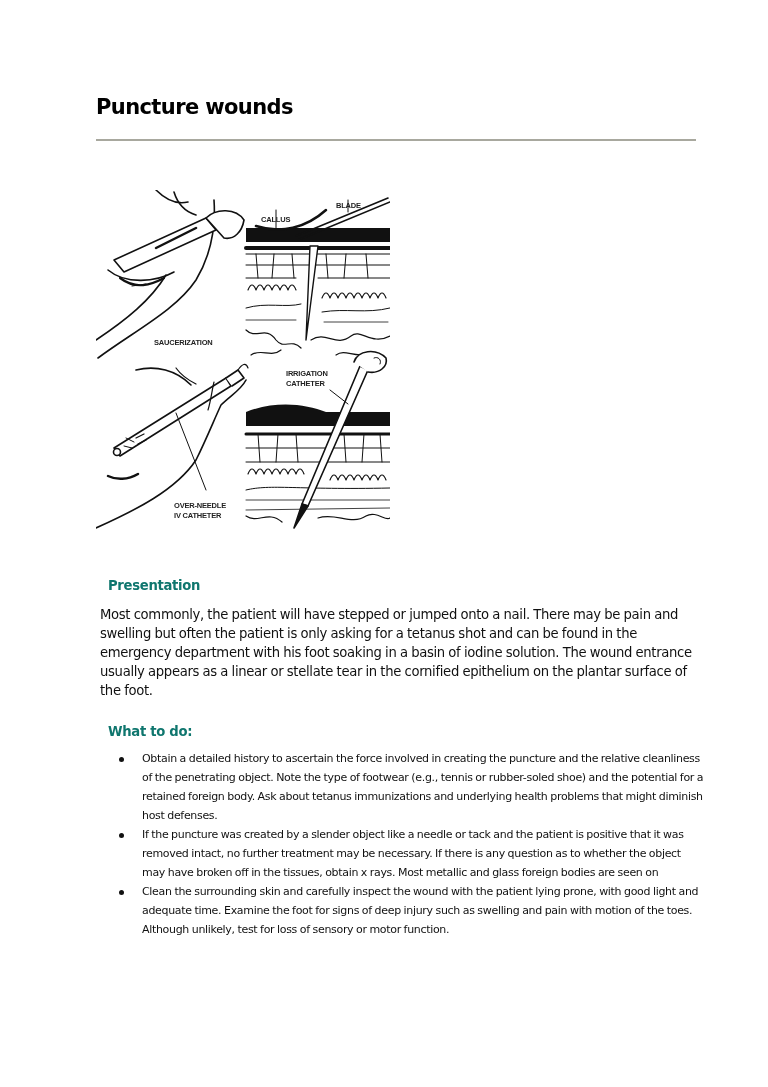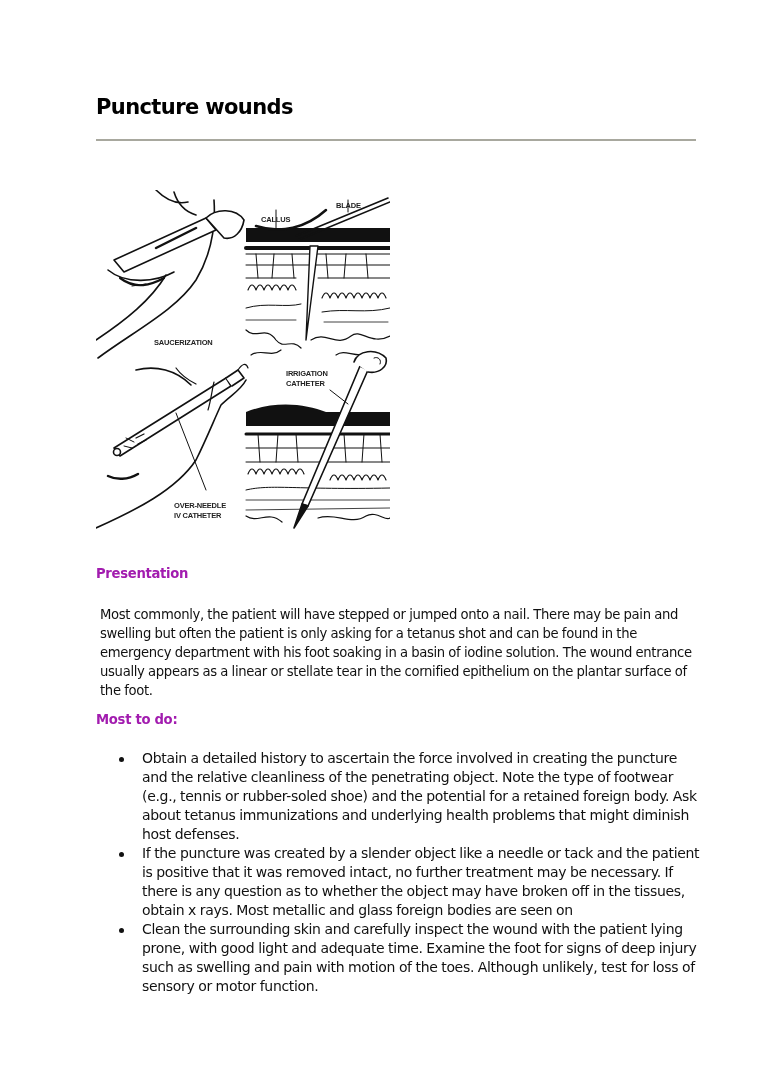--- a/index.html
+++ b/index.html
@@ -44,26 +44,26 @@
     position: absolute;
     left: 92px;
     top: 190px;
     width: 294px;
     height: 342px;
   }
   .figure svg { display: block; }
   .section-heading {
     position: absolute;
     left: 92px;
-    margin: 0;
+    margin: 12px;
     font-family: "DejaVu Sans", sans-serif;
     font-weight: bold;
     font-size: 13.2px;
     letter-spacing: -0.3px;
-    color: #a21caf;
+    color: #0f766e;
     line-height: 18px;
   }
   .h-presentation { top: 565px; }
   .h-whattodo { top: 711px; }
   .para {
     position: absolute;
     left: 92px;
     top: 601px;
     width: 600px;
     margin: 4px;
@@ -80,21 +80,21 @@
     top: 749px;
     width: 610px;
     margin: 0;
     padding: 0;
     list-style: none;
   }
   .bullet-item {
     position: relative;
     padding-left: 46px;
     font-family: "DejaVu Sans", sans-serif;
-    font-size: 14px;
+    font-size: 11px;
     letter-spacing: -0.32px;
     word-spacing: -0.4px;
     line-height: 19px;
     color: #111;
     margin: 0;
   }
   .bullet-dot {
     position: absolute;
     left: 23px;
     top: 8px;
@@ -206,21 +206,21 @@
         <path d="M150 326 C162 334, 172 320, 186 332 M222 328 C240 322, 255 336, 270 326 C280 320, 290 332, 294 328" stroke-width="1.2"></path>
       </g>
       <text class="label" x="190" y="186" stroke="none">IRRIGATION</text>
       <text class="label" x="190" y="196" stroke="none">CATHETER</text>
     </svg>
   </div>
 
   <h2 class="section-heading h-presentation">Presentation</h2>
   <p class="para">Most commonly, the patient will have stepped or jumped onto a nail. There may be pain and swelling but often the patient is only asking for a tetanus shot and can be found in the emergency department with his foot soaking in a basin of iodine solution. The wound entrance usually appears as a linear or stellate tear in the cornified epithelium on the plantar surface of the foot.</p>
 
-  <h2 class="section-heading h-whattodo">Most to do:</h2>
+  <h2 class="section-heading h-whattodo">What to do:</h2>
   <ul class="bullets">
     <li class="bullet-item">
       <span class="bullet-dot"></span>
       <span>Obtain a detailed history to ascertain the force involved in creating the puncture and the relative cleanliness of the penetrating object. Note the type of footwear (e.g., tennis or rubber-soled shoe) and the potential for a retained foreign body. Ask about tetanus immunizations and underlying health problems that might diminish host defenses.</span>
     </li>
     <li class="bullet-item">
       <span class="bullet-dot"></span>
       <span>If the puncture was created by a slender object like a needle or tack and the patient is positive that it was removed intact, no further treatment may be necessary. If there is any question as to whether the object may have broken off in the tissues, obtain x rays. Most metallic and glass foreign bodies are seen on</span>
     </li>
     <li class="bullet-item">

